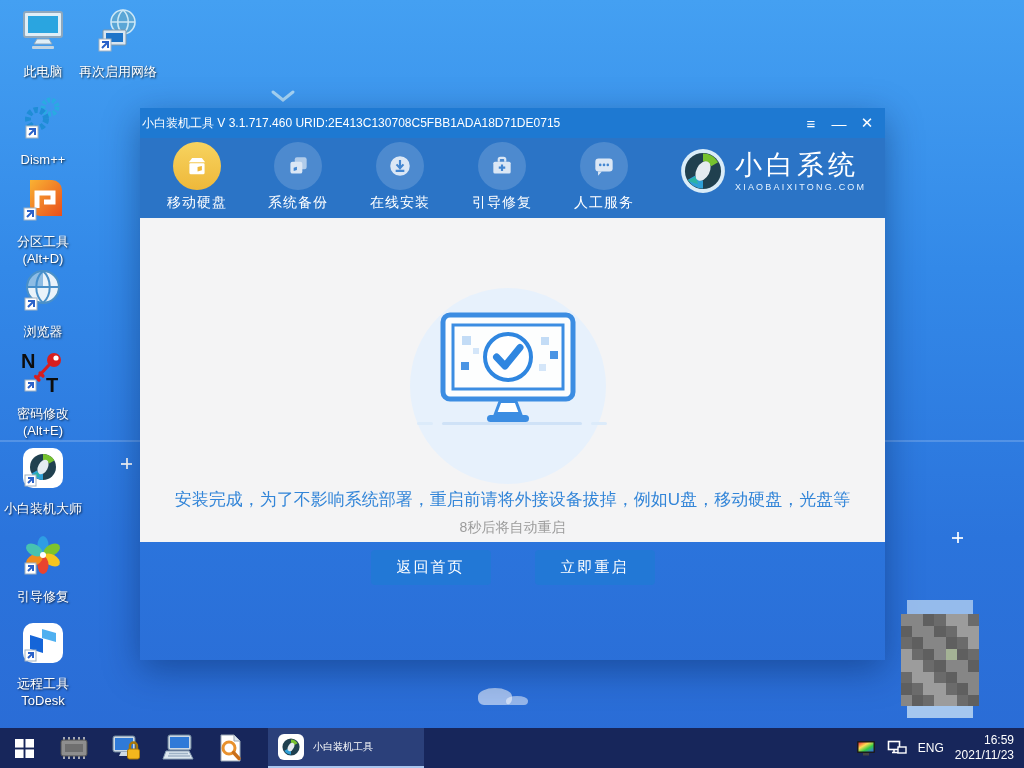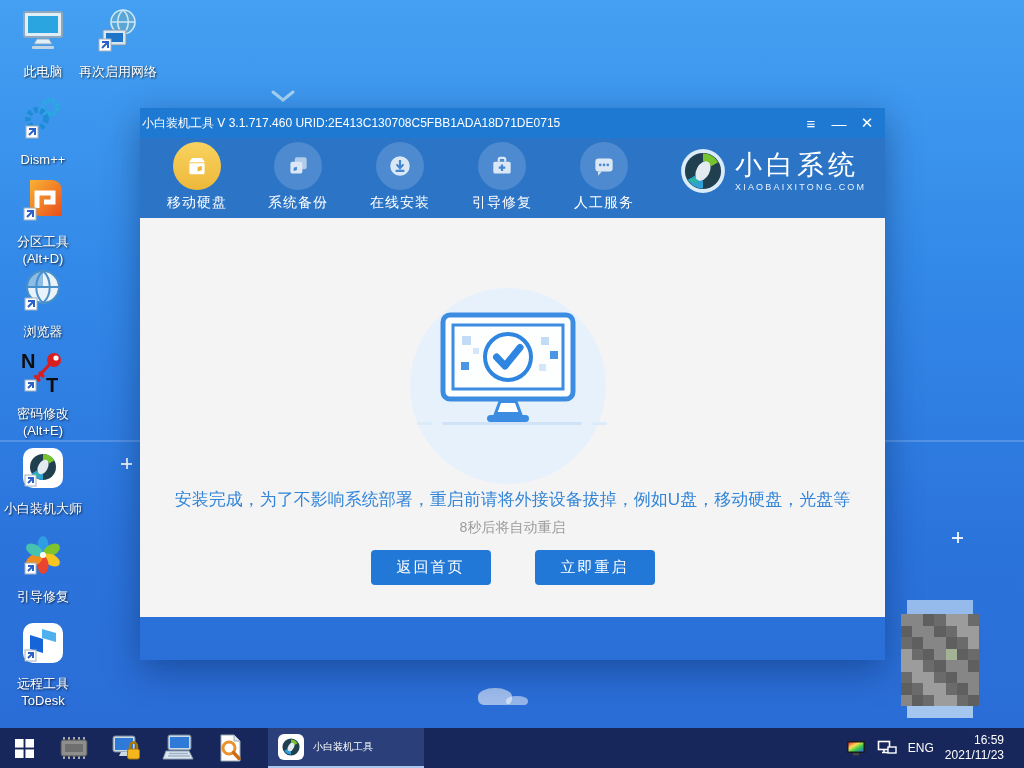--- a/index.html
+++ b/index.html
@@ -37,21 +37,21 @@
   .navitem { position:absolute; top:4px; width:84px; text-align:center; cursor:pointer; }
   .navitem .circ { width:48px; height:48px; border-radius:50%; margin:0 auto;
     background:rgba(255,255,255,.16); display:flex; align-items:center; justify-content:center; }
   .navitem.active .circ { background:linear-gradient(180deg,#f7d35f,#eeb83a); }
   .navitem .nlbl { margin-top:4px; color:#fff; font-size:14px; letter-spacing:1px; }
   .logo { position:absolute; left:540px; top:10px; display:flex; align-items:center; }
   .logo .ltxt { margin-left:9px; color:#fff; }
   .logo .lt1 { font-size:27px; letter-spacing:4px; line-height:30px; }
   .logo .lt2 { font-size:9px; letter-spacing:2.2px; color:#e6f3ff; margin-top:2px; }
 
-  .content { position:relative; height:399px; background:#f4f4f5; }
+  .content { position:relative; height:324px; background:#f4f4f5; }
   .bigcircle { position:absolute; left:270px; top:70px; width:196px; height:196px; border-radius:50%;
     background:#e7f1fc; }
   .monitor-illus { position:absolute; left:300px; top:94px; }
   .gline { position:absolute; left:277px; top:204px; width:190px; display:flex; gap:9px; align-items:center; }
   .gline span { height:3px; border-radius:2px; background:#cfe2f7; }
   .gline .g1,.gline .g3 { width:16px; background:#dcebfa; }
   .gline .g2 { width:140px; }
   .msg { position:absolute; left:0; top:270px; width:100%; text-align:center;
     color:#3285d8; font-size:17px; }
   .submsg { position:absolute; left:0; top:301px; width:100%; text-align:center;
@@ -63,21 +63,21 @@
   
   .taskbar { position:absolute; left:0; bottom:0; width:1024px; height:40px; background:#17265b;
     display:flex; align-items:stretch; z-index:50; }
   .tb-start { width:48px; display:flex; align-items:center; justify-content:center; cursor:pointer; }
   .tb-ico { width:52px; display:flex; align-items:center; justify-content:center; cursor:pointer; }
   .tb-task { margin-left:12px; width:156px; display:flex; align-items:center; gap:9px; padding-left:10px;
     background:rgba(120,160,230,.22); border-bottom:2px solid #a9c6ee; cursor:pointer; }
   .tb-task .ttxt { color:#fff; font-size:10px; }
   .tb-task .tic { width:26px; height:26px; background:#fff; border-radius:6px;
     display:flex; align-items:center; justify-content:center; }
-  .tray { margin-left:auto; display:flex; align-items:center; gap:11px; padding-right:20px; }
+  .tray { margin-left:auto; display:flex; align-items:center; gap:11px; padding-right:10px; }
   .tray .eng { color:#fff; font-size:12px; cursor:pointer; }
   .clock { color:#fff; font-size:12px; text-align:right; line-height:15px; cursor:default; }
 
   
   .qr { position:absolute; left:901px; top:600px; width:78px; height:118px; }
   .qr .strip { position:absolute; left:6px; width:66px; background:rgba(168,200,238,.85); }
   .qr .s-top { top:0; height:14px; }
   .qr .s-bot { bottom:0; height:12px; background:rgba(178,208,242,.9); }
   .qr .grid { position:absolute; left:0; top:14px; width:78px; height:92px;
     display:grid; grid-template-columns:repeat(7,1fr); grid-template-rows:repeat(8,1fr); }

